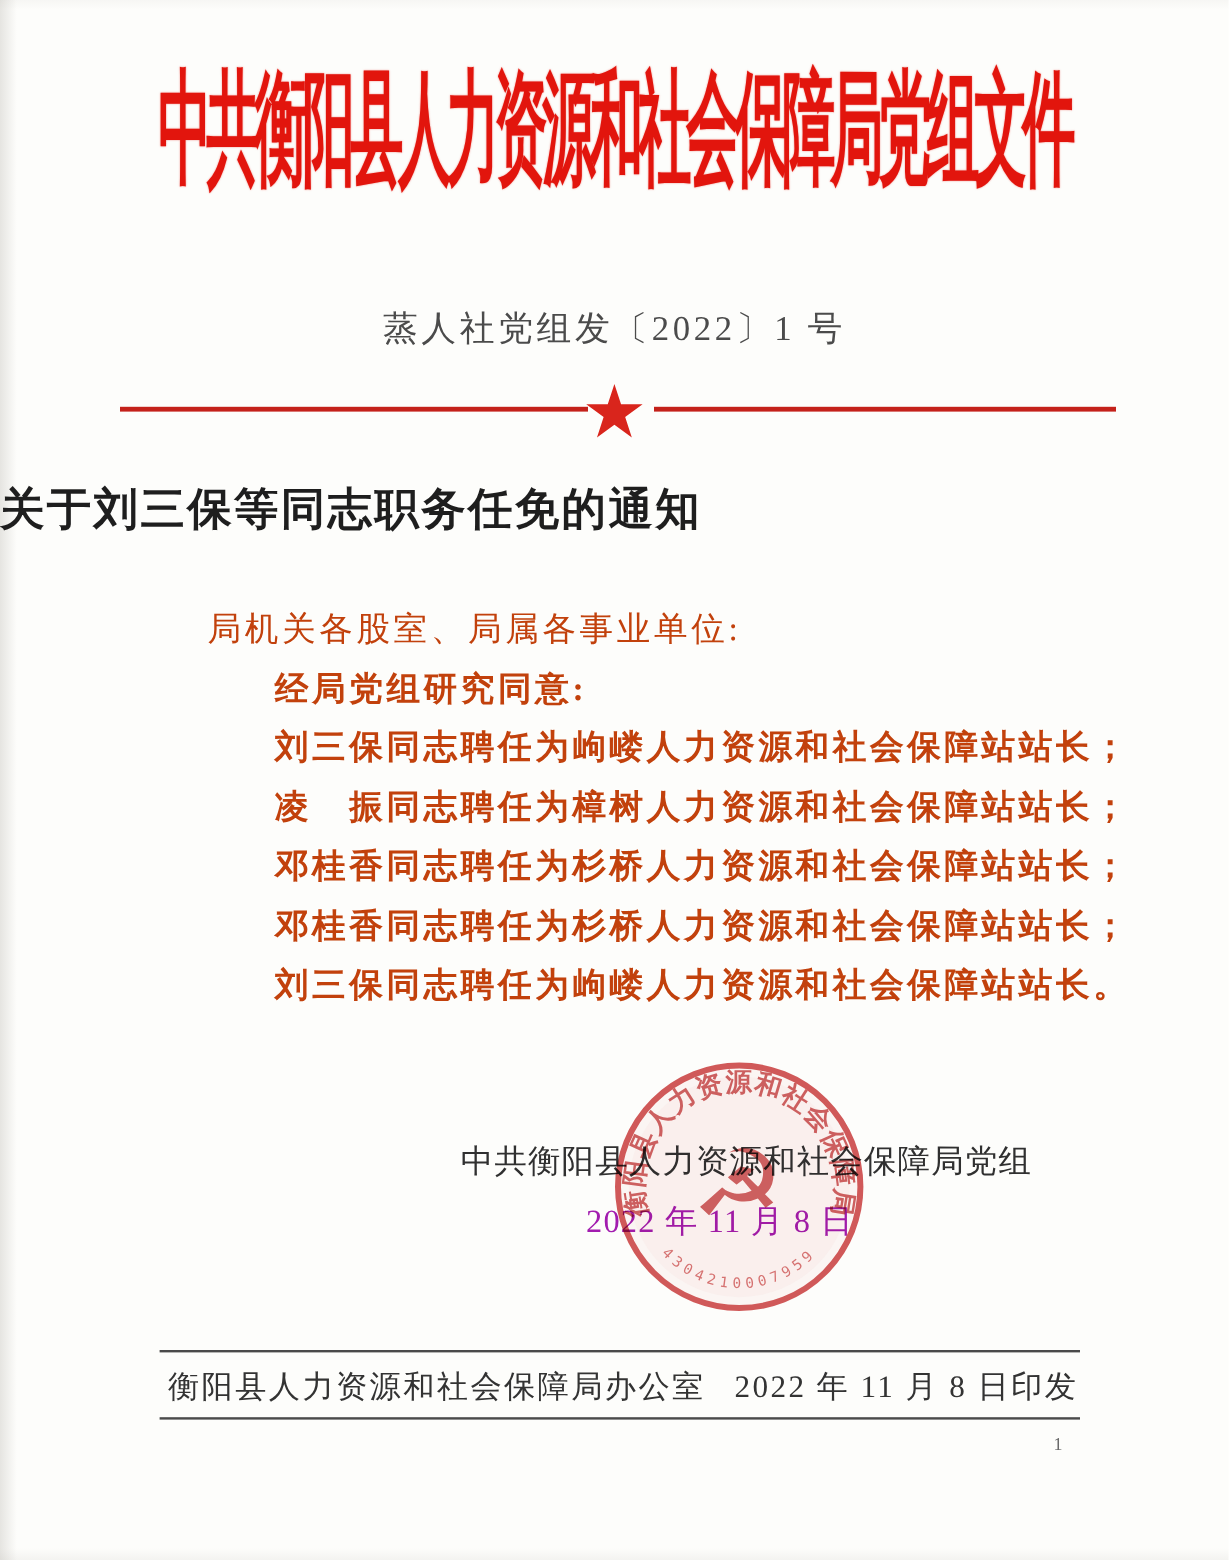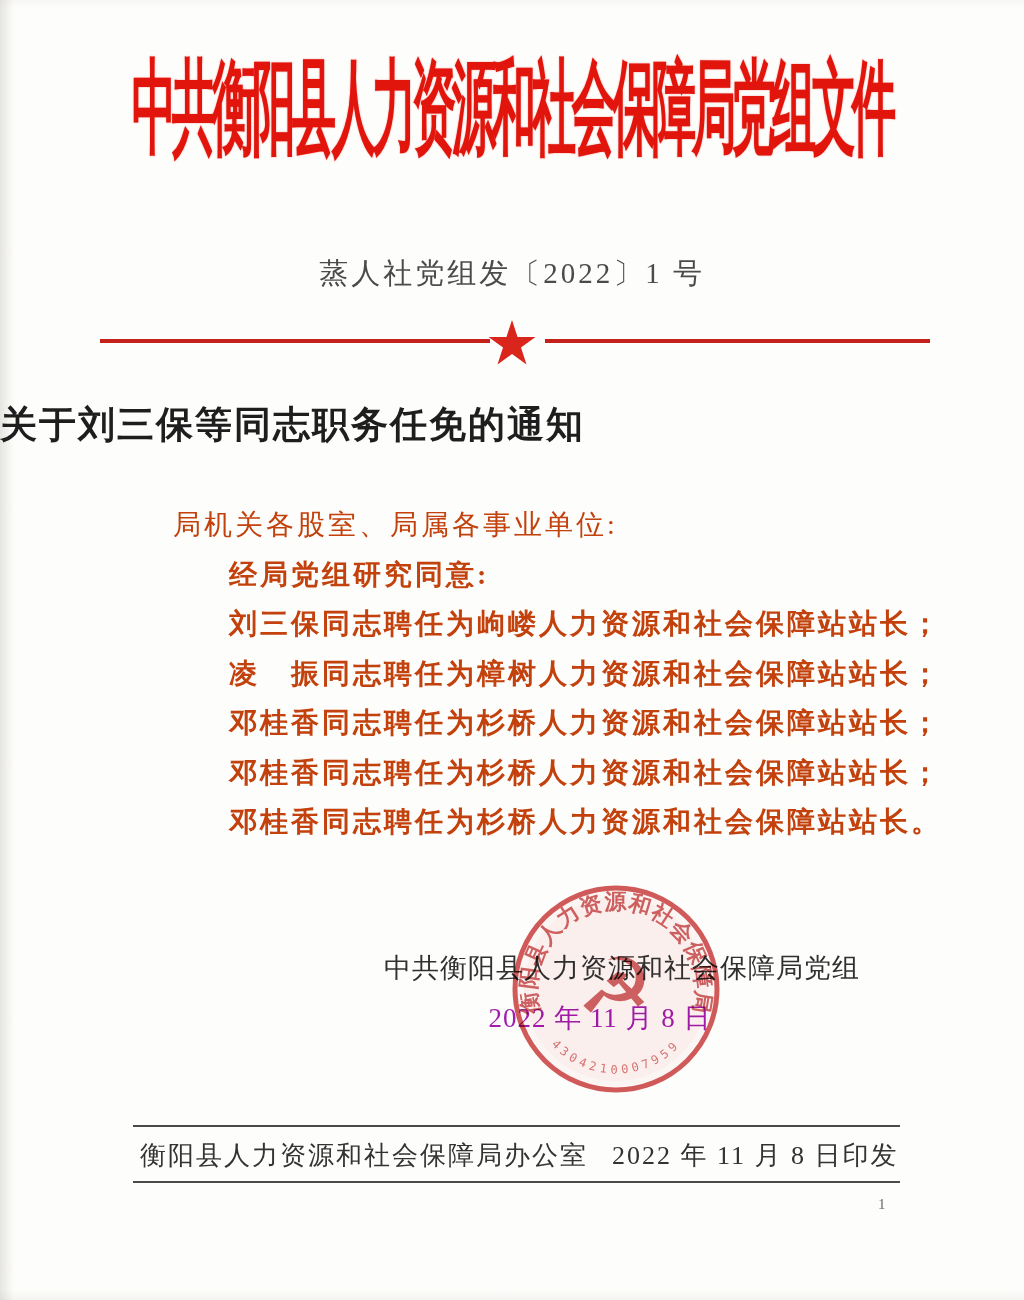--- a/index.html
+++ b/index.html
@@ -93,21 +93,21 @@
 
   <div class="doc-title">关于刘三保等同志职务任免的通知</div>
 
   <div class="body-block">
     <p>局机关各股室、局属各事业单位:</p>
     <p class="indent">经局党组研究同意:</p>
     <p class="indent">刘三保同志聘任为岣嵝人力资源和社会保障站站长；</p>
     <p class="indent">凌　振同志聘任为樟树人力资源和社会保障站站长；</p>
     <p class="indent">邓桂香同志聘任为杉桥人力资源和社会保障站站长；</p>
     <p class="indent">邓桂香同志聘任为杉桥人力资源和社会保障站站长；</p>
-    <p class="indent">邓桂香同志聘任为杉桥人力资源和社会保障站站长。</p>
+    <p class="indent">刘三保同志聘任为岣嵝人力资源和社会保障站站长。</p>
   </div>
 
   <div class="signature">中共衡阳县人力资源和社会保障局党组</div>
   <div class="sign-date">2022 年 11 月 8 日</div>
 
   <svg class="seal" viewBox="0 0 222 222" aria-hidden="true">
     <circle cx="111" cy="111" r="101" fill="rgba(226,130,130,0.07)" stroke="#cc4343" stroke-width="5"></circle>
     <circle cx="111" cy="111" r="92" fill="rgba(226,130,130,0.06)" stroke="none"></circle>
     <defs>
       <path id="ringPath" d="M 38.5 144.8 A 80 80 0 1 1 183.5 144.8" fill="none"></path>

